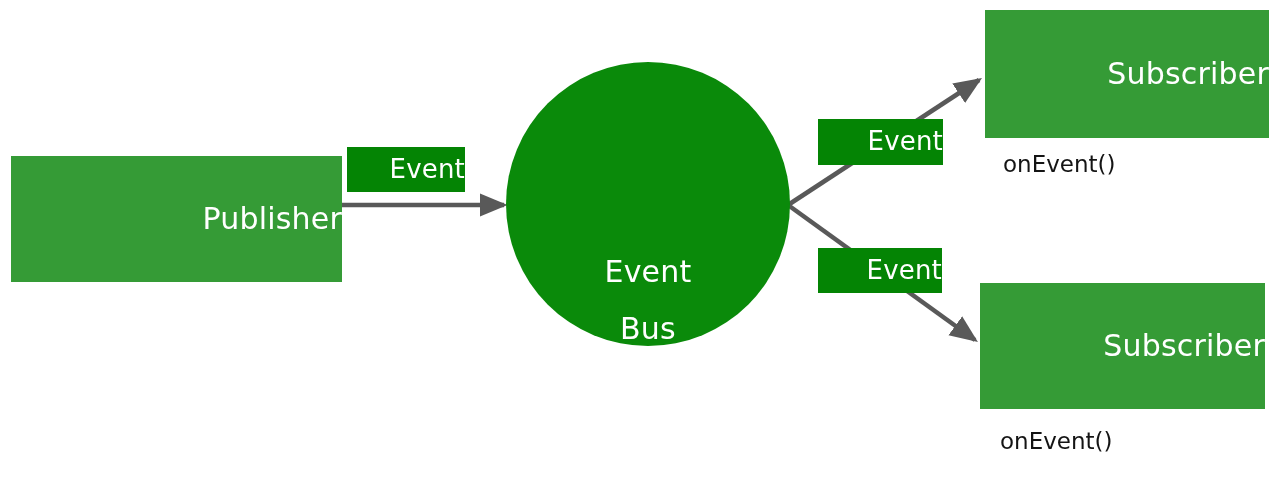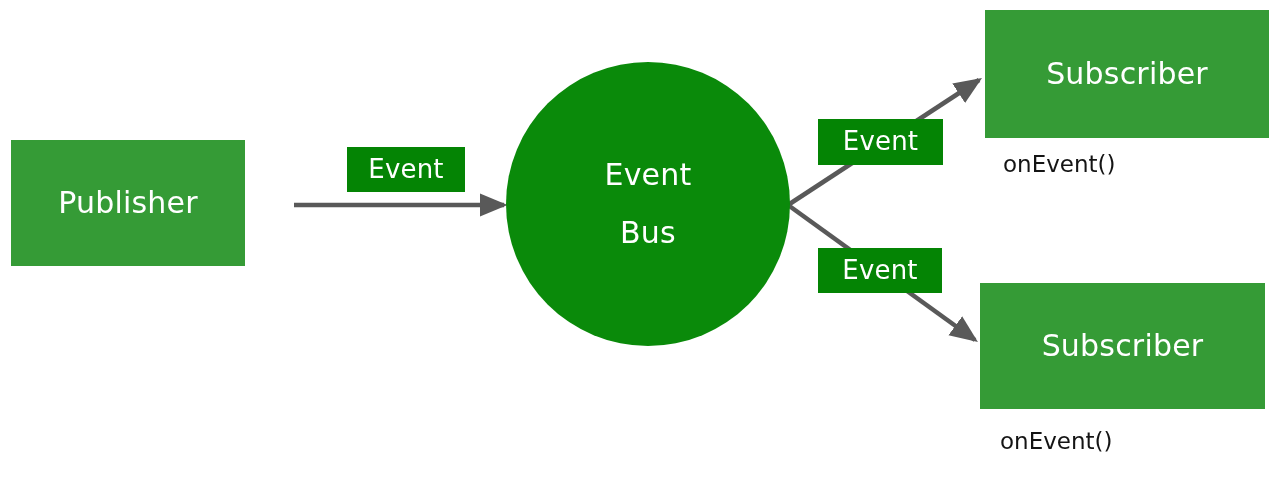--- a/index.html
+++ b/index.html
@@ -21,35 +21,35 @@
     top: 0;
     width: 1280px;
     height: 479px;
     pointer-events: none;
   }
 
   .node {
     position: absolute;
     display: flex;
     align-items: center;
-    justify-content: center;
+    justify-content: flex-end;
     box-sizing: border-box;
     color: #ffffff;
     font-weight: 400;
     letter-spacing: 0.2px;
     line-height: 1.12;
     text-align: center;
   }
 
   
   .box-participant {
     background: #359b36;
     font-size: 30px;
   }
-  #node-publisher { left: 11px;  top: 140px; width: 234px; height: 126px; }
+  #node-publisher { left: 11px;  top: 156px; width: 331px; height: 126px; }
   #node-subscriber-top { left: 985px; top: 10px;  width: 284px; height: 128px; }
   #node-subscriber-bottom { left: 980px; top: 283px; width: 285px; height: 126px; }
 
   
   #node-event-bus {
     left: 506px;
     top: 62px;
     width: 284px;
     height: 284px;
     border-radius: 50%;

